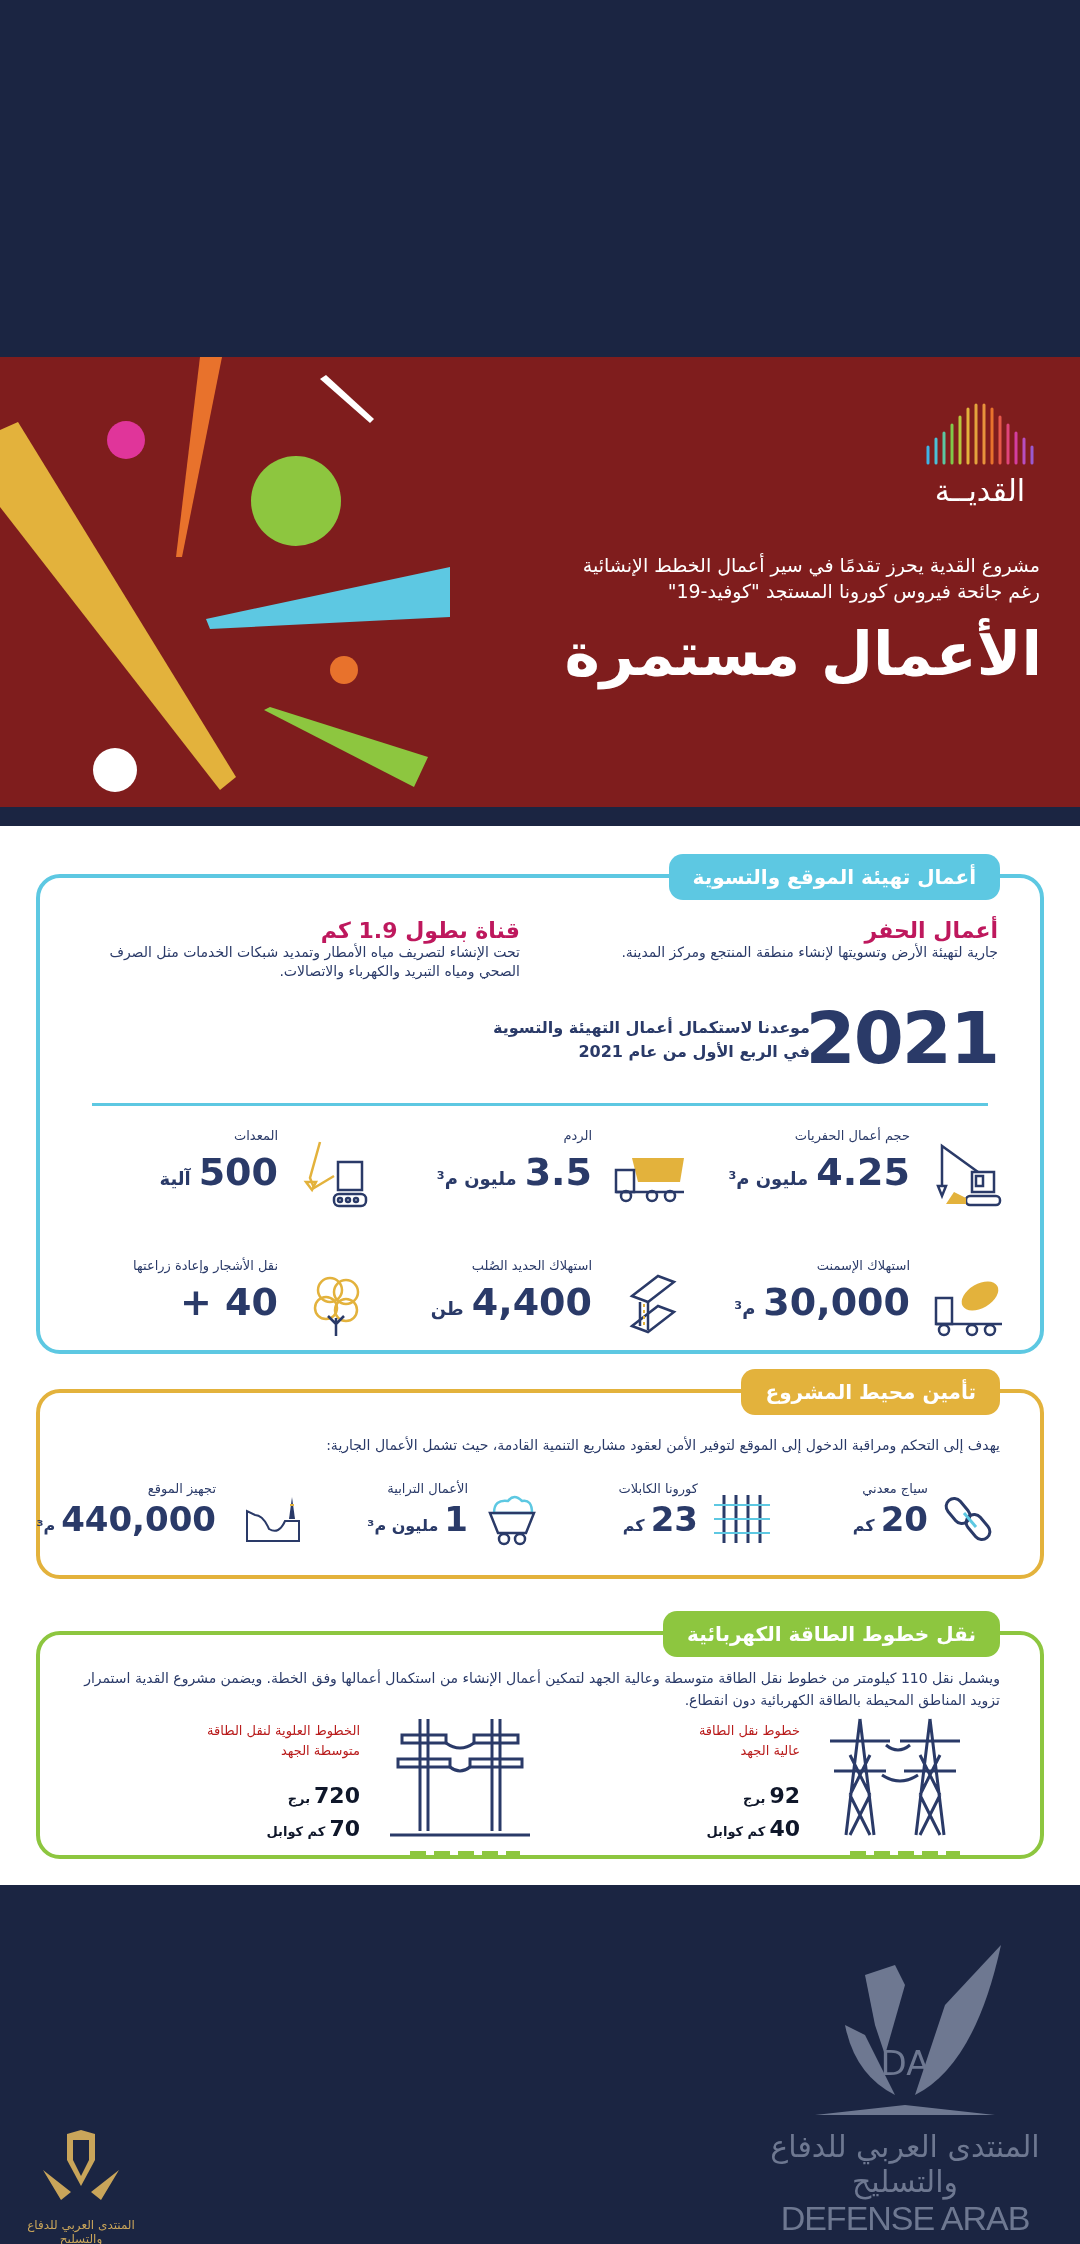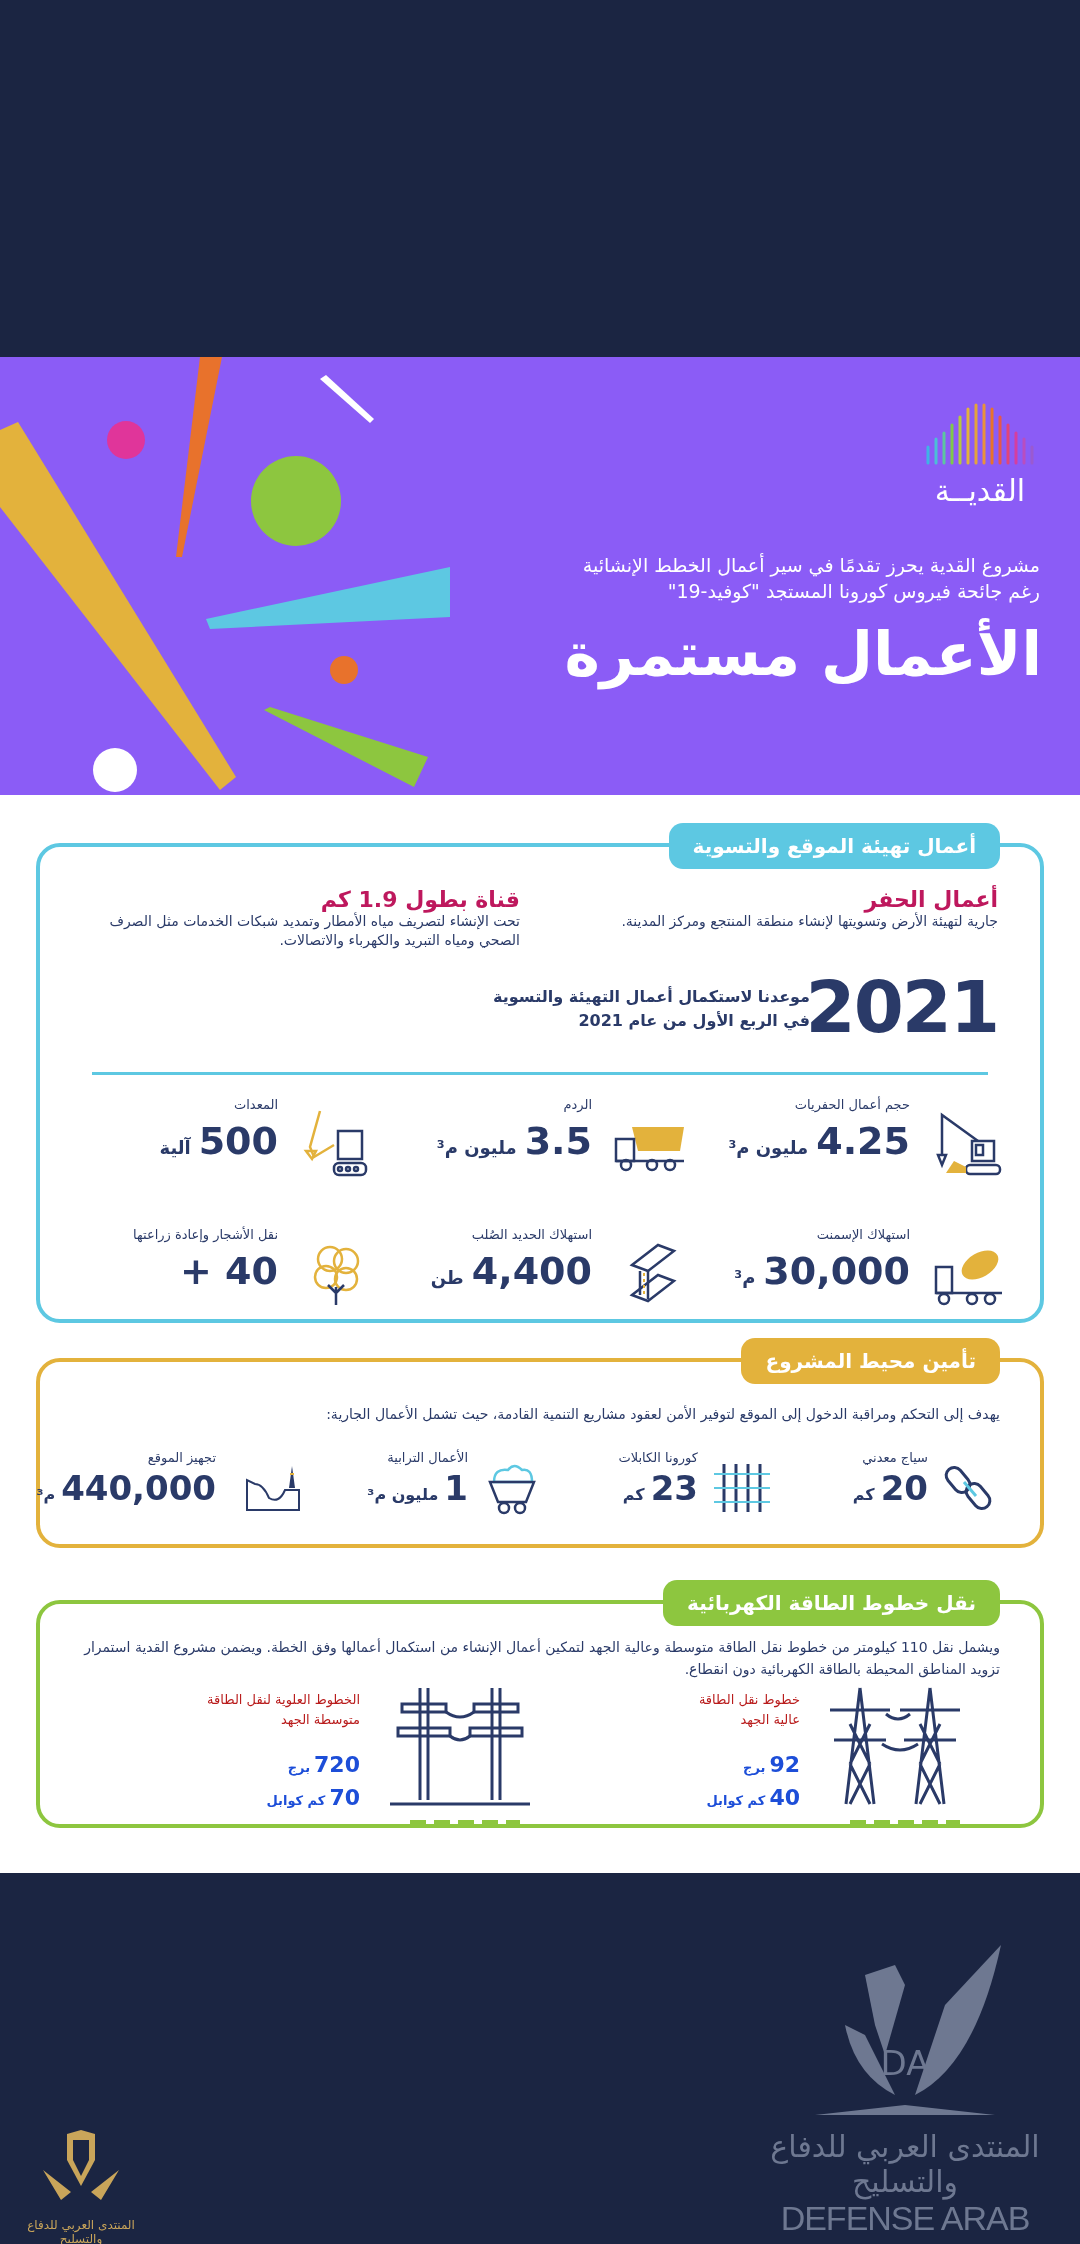--- a/index.html
+++ b/index.html
@@ -1,27 +1,27 @@
 <!DOCTYPE html>
 <html><head>
 <meta charset="utf-8">
 <style>
   * { box-sizing: border-box; margin: 0; padding: 0; }
   html, body { width: 1080px; height: 2244px; overflow: hidden; background: #1b2542; }
   body { font-family: "DejaVu Sans", sans-serif; position: relative; }
 
   .top-band { position: absolute; left: 0; top: 0; width: 1080px; height: 357px; background: #1b2542; }
-  .hero { position: absolute; left: 0; top: 357px; width: 1080px; height: 450px; background: #8b5cf6; overflow: hidden; padding-left: 36px; }
+  .hero { position: absolute; left: 0; top: 357px; width: 1080px; height: 450px; background: #7f1d1d; overflow: hidden; padding-left: 36px; }
   .hero svg.shapes { position: absolute; left: 0; top: 0; }
   .logo { position: absolute; right: 40px; top: 40px; width: 120px; text-align: center; }
   .logo-text { color: #fff; font-size: 30px; direction: rtl; margin-top: 2px; letter-spacing: 2px; }
   .hero-sub { position: absolute; right: 40px; top: 195px; width: 620px; color: #fff; font-size: 19px; line-height: 26px; direction: rtl; text-align: right; }
   .hero-title { position: absolute; right: 38px; top: 262px; color: #fff; font-size: 60px; font-weight: bold; direction: rtl; }
 
-  .content { position: absolute; left: 0; top: 795px; width: 1080px; height: 1078px; background: #fff; }
+  .content { position: absolute; left: 0; top: 826px; width: 1080px; height: 1078px; background: #fff; }
   .bottom-band { position: absolute; left: 0; top: 1885px; width: 1080px; height: 359px; background: #1b2542; }
 
   .panel { position: absolute; left: 36px; width: 1008px; border: 4px solid; border-radius: 24px; }
   .panel-tag { position: absolute; right: 40px; top: -24px; height: 46px; padding: 0 24px; border-radius: 14px; color: #fff; font-weight: bold; font-size: 20px; line-height: 46px; direction: rtl; white-space: nowrap; }
 
   .p1 { top: 48px; height: 480px; border-color: #5dc8e2; }
   .p1 .panel-tag { background: #5dc8e2; }
   .p2 { top: 563px; height: 190px; border-color: #e3b23c; }
   .p2 .panel-tag { background: #e3b23c; }
   .p3 { top: 805px; height: 228px; border-color: #8dc63f; }
@@ -46,21 +46,21 @@
   .stat2 { position: absolute; width: 230px; height: 80px; }
   .stat2 .icon { position: absolute; right: 0; top: 10px; width: 56px; height: 56px; }
   .stat2 .lbl { position: absolute; right: 72px; top: 0; font-size: 13px; color: #2a3a68; direction: rtl; white-space: nowrap; }
   .stat2 .val { position: absolute; right: 72px; top: 18px; font-size: 34px; font-weight: bold; color: #2a3a68; direction: rtl; white-space: nowrap; }
   .stat2 .val small { font-size: 16px; margin-right: 6px; }
 
   .p3-desc { position: absolute; right: 40px; left: 36px; top: 32px; font-size: 14px; line-height: 22px; color: #2a3a68; direction: rtl; text-align: right; }
   .pw { position: absolute; width: 420px; height: 150px; }
   .pw .icon { position: absolute; right: 0; top: 0; width: 160px; height: 130px; }
   .pw .lbl { position: absolute; right: 180px; top: 6px; font-size: 13px; line-height: 20px; color: #b91c1c; direction: rtl; width: 160px; }
-  .pw .nums { position: absolute; right: 180px; top: 66px; font-size: 22px; font-weight: bold; color: #1d4ed8; direction: rtl; text-align: right; line-height: 30px; }
+  .pw .nums { position: absolute; right: 180px; top: 66px; font-size: 22px; font-weight: bold; color: #0f172a; direction: rtl; text-align: right; line-height: 30px; }
   .pw .nums small { font-size: 13px; margin-right: 4px; }
   .dashes { position: absolute; right: 20px; top: 136px; width: 110px; height: 5px; background: repeating-linear-gradient(to right, #8dc63f 0 16px, transparent 16px 24px); }
 
   .wm-big { position: absolute; right: 10px; top: 60px; width: 330px; text-align: center; color: #6e7891; }
   .wm-big .ar { font-size: 30px; direction: rtl; }
   .wm-big .en { font-size: 34px; font-family: "Liberation Sans", sans-serif; letter-spacing: -1px; }
   .wm-small { position: absolute; left: 6px; top: 245px; width: 150px; text-align: center; color: #c9a55a; }
   .wm-small .ar { font-size: 12px; direction: rtl; margin-top: 4px; }
 </style>
 </head>

